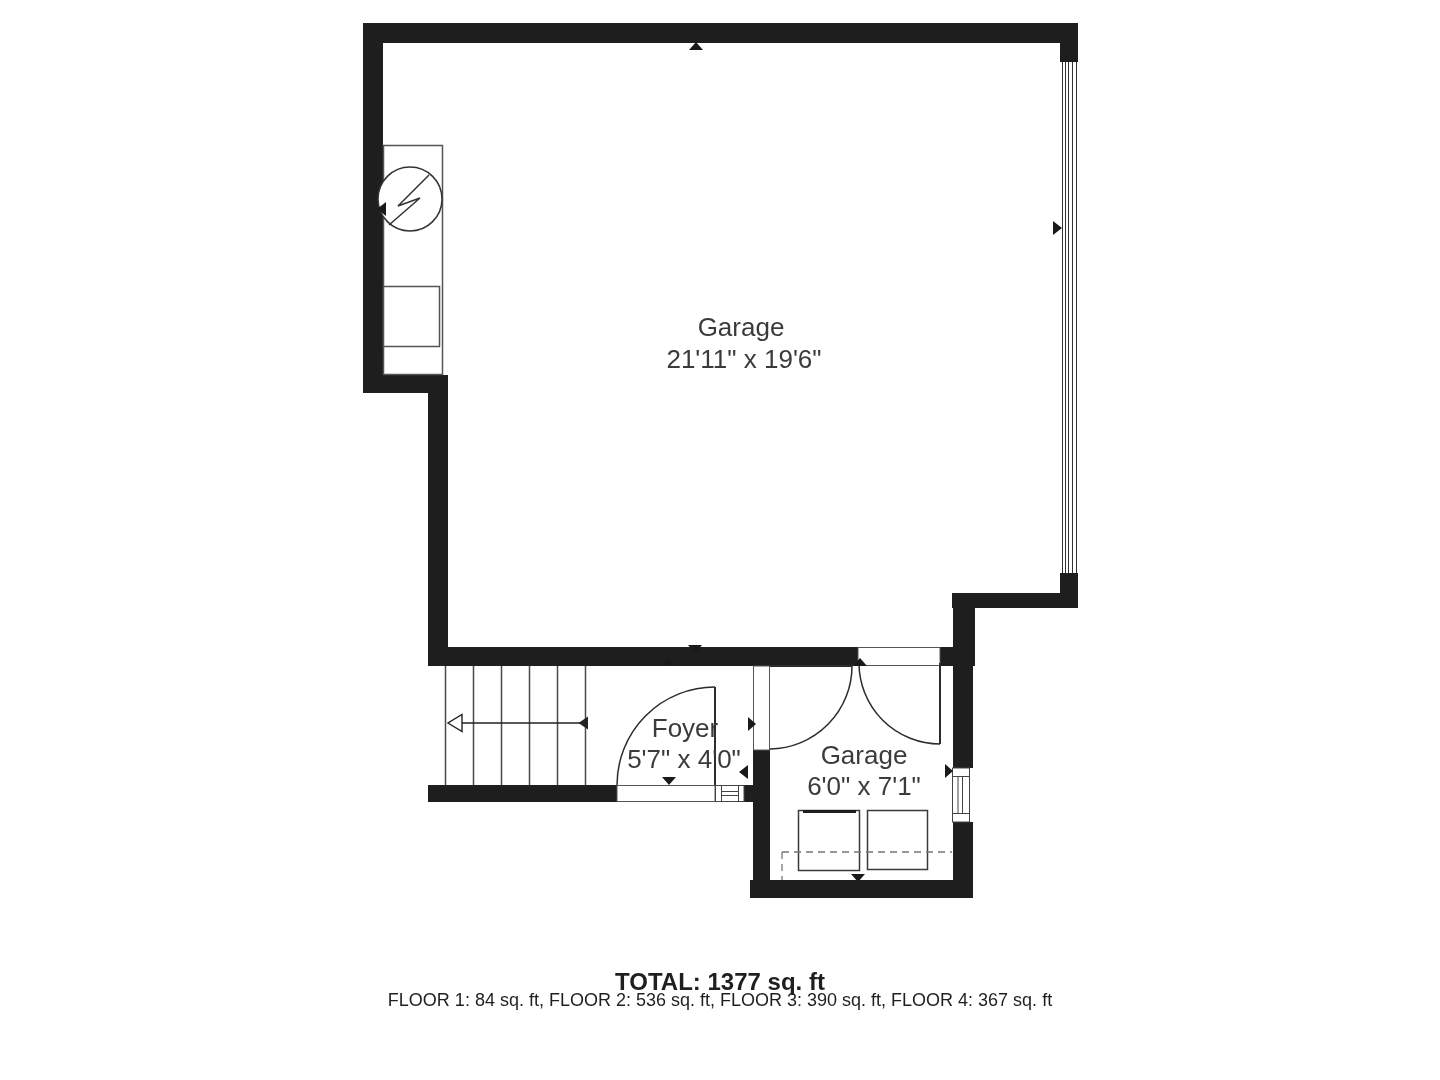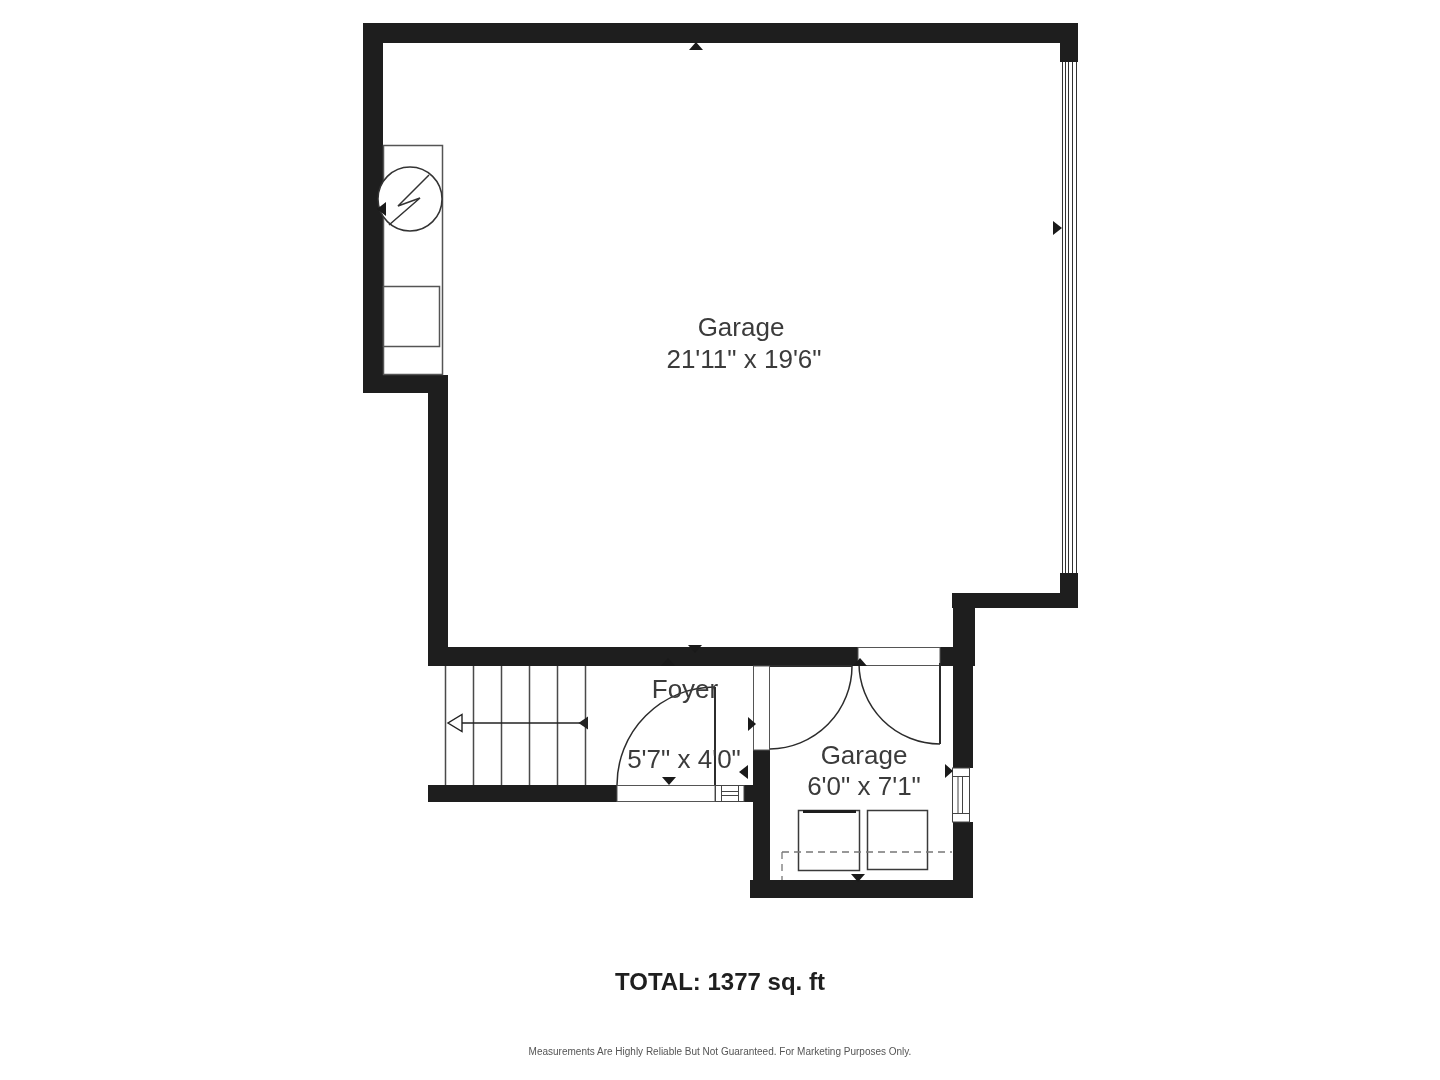--- a/index.html
+++ b/index.html
@@ -106,22 +106,22 @@
       <polygon points="748,765 748,779 739,772"></polygon>
       <polygon points="853,666 867,666 860,658"></polygon>
       <polygon points="945,764 945,778 953,771"></polygon>
       <polygon points="851,874 865,874 858,882"></polygon>
     </g>
   </svg>
 
   <div class="room-label" style="left:741px;top:328px;">Garage</div>
   <div class="room-label" style="left:744px;top:360px;">21'11" x 19'6"</div>
 
-  <div class="room-label" style="left:685px;top:690px;">Foyer</div>
+  <div class="room-label" style="left:685px;top:729px;">Foyer</div>
   <div class="room-label" style="left:684px;top:760px;">5'7" x 4'0"</div>
 
   <div class="room-label" style="left:864px;top:756px;">Garage</div>
   <div class="room-label" style="left:864px;top:787px;">6'0" x 7'1"</div>
 
   <div class="footer-line footer-total" style="top:968px;">TOTAL: 1377 sq. ft</div>
-  <div class="footer-line footer-disclaimer" style="top:1046px;">Measurements Are Highly Reliable But Not Guaranteed. For Marketing Purposes Only.</div>
+  <div class="footer-line" style="top:990px;">FLOOR 1: 84 sq. ft, FLOOR 2: 536 sq. ft, FLOOR 3: 390 sq. ft, FLOOR 4: 367 sq. ft</div>
 
 </div>
 
 </body></html>

